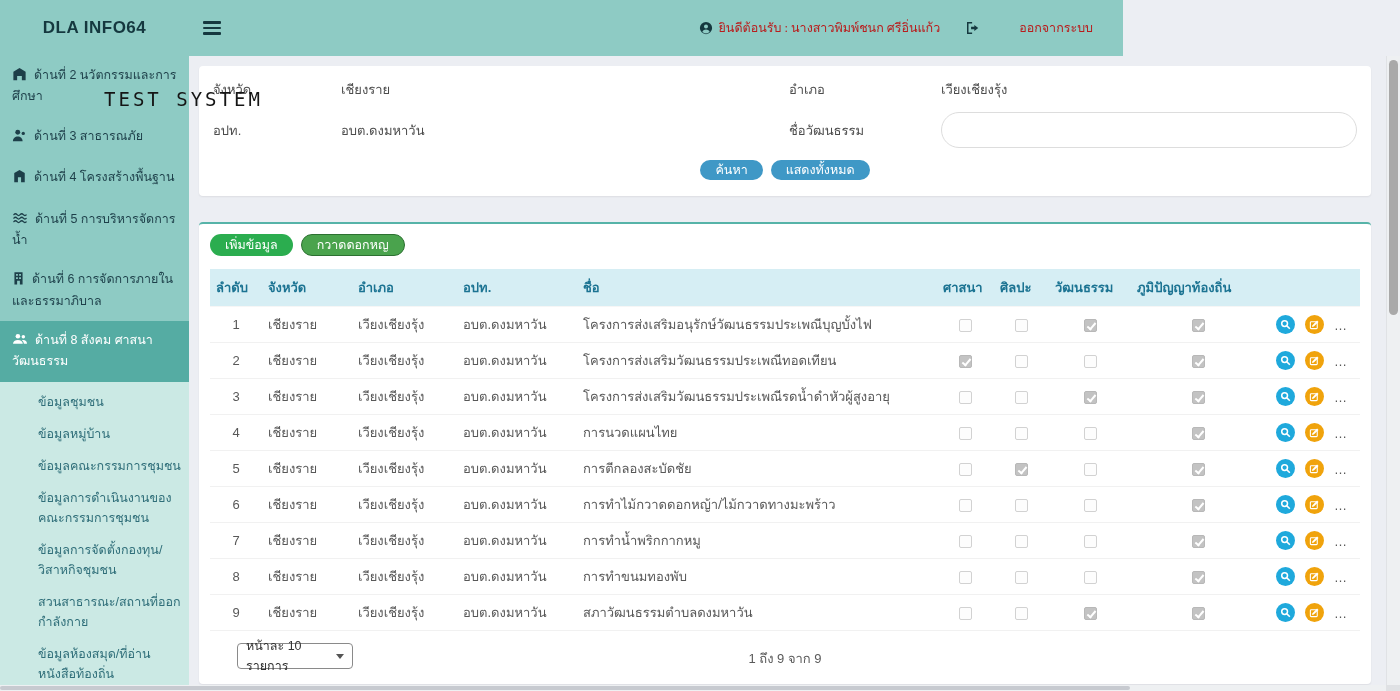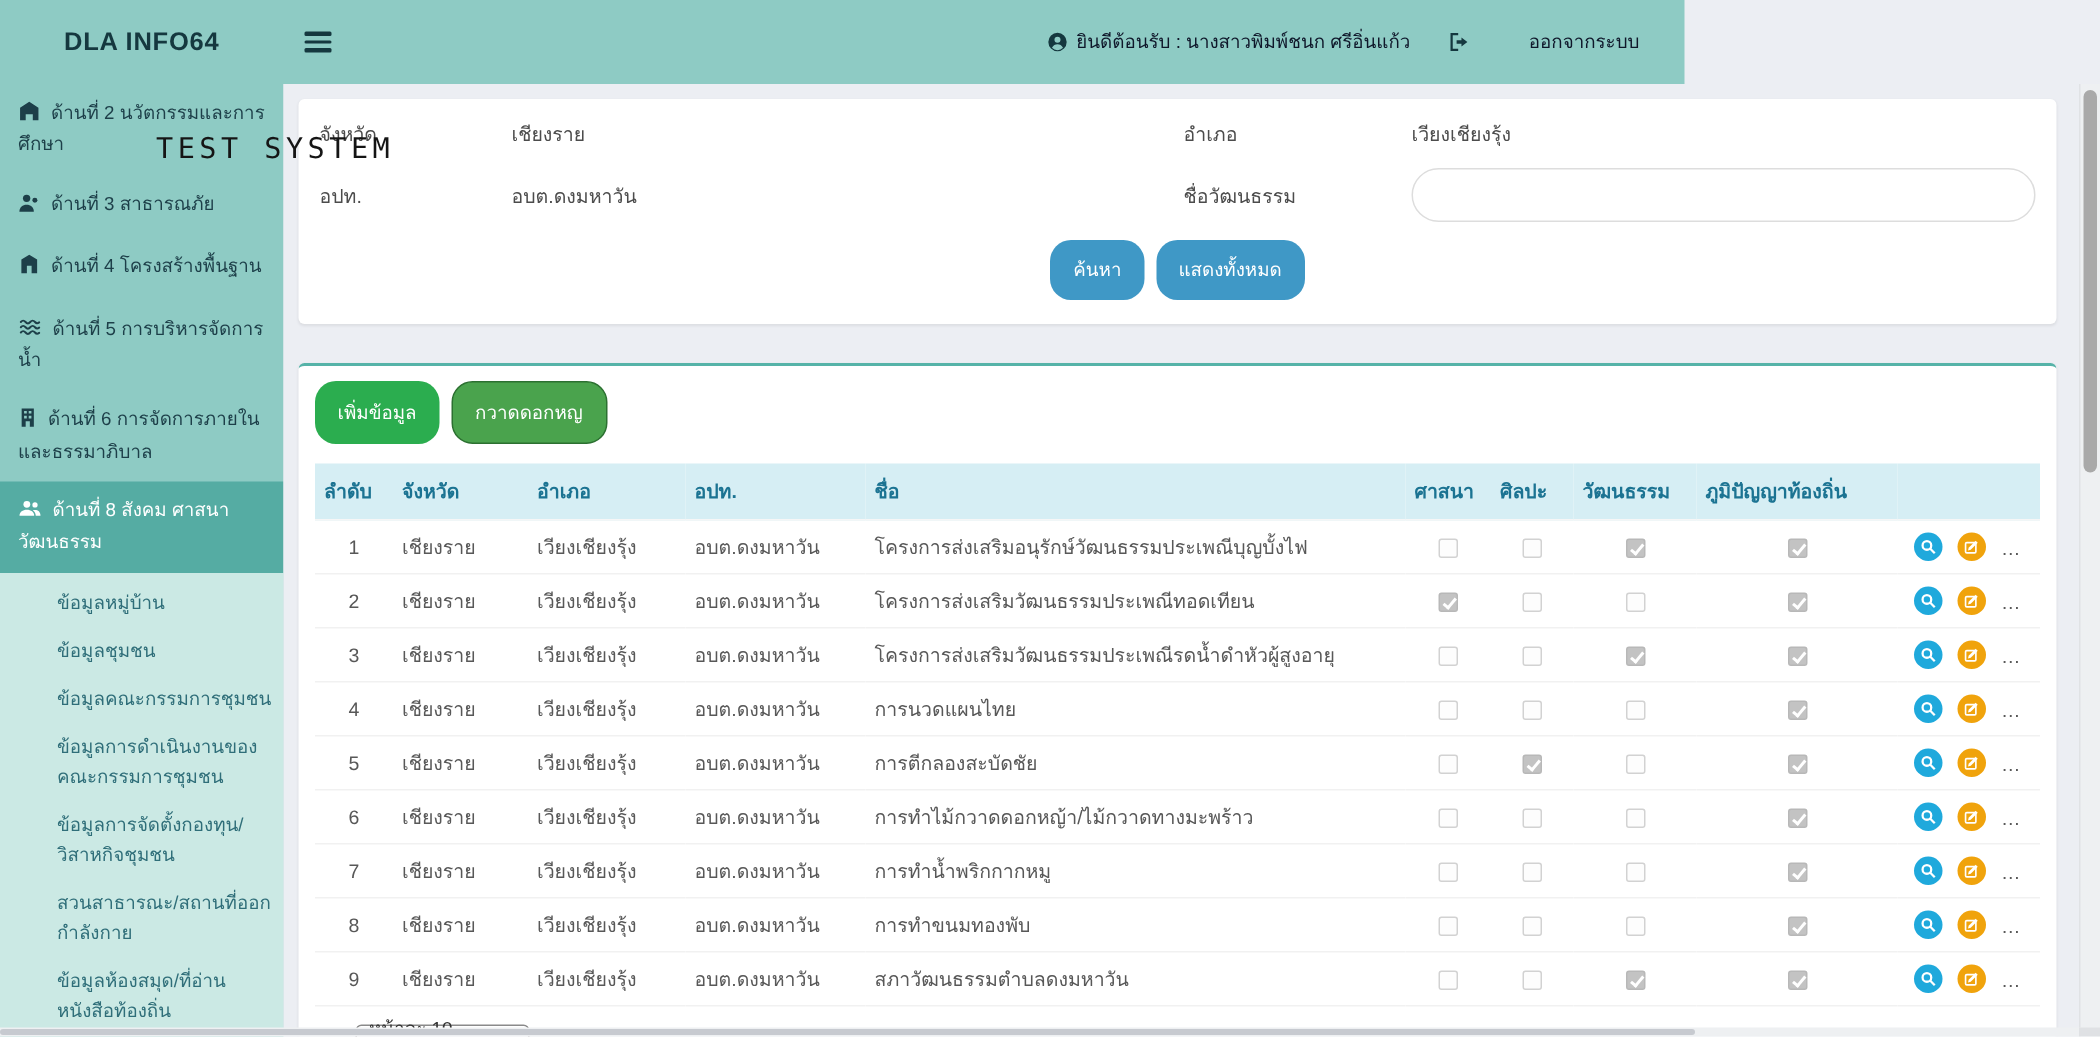--- a/index.html
+++ b/index.html
@@ -10,21 +10,21 @@
   }
 
   
   .topbar { position:absolute; top:0; left:0; width:1123px; height:56px;
     background:#8ecbc4; display:flex; align-items:center; z-index:6; }
   .brand { width:189px; text-align:center; font-size:17px; font-weight:bold;
     color:#15383f; letter-spacing:.5px; }
   .hamburger { margin-left:14px; width:18px; cursor:pointer; }
   .hamburger span { display:block; height:2.5px; background:#15383f; margin:3px 0; border-radius:1px; }
   .topbar-right { margin-left:auto; margin-right:30px; display:flex; align-items:flex-start;
-    gap:26px; color:#0f172a; font-size:12.5px; }
+    gap:26px; color:#b91c1c; font-size:12.5px;font-family:Liberation Serif, serif; }
   .tb-group { display:flex; align-items:center; gap:6px; }
   .tb-group svg { display:block; }
   .logout { cursor:pointer;gap:39px; }
 
   
   .watermark { position:absolute; left:104px; top:88px; z-index:9;
     font-family:"DejaVu Sans Mono","Liberation Mono",monospace;
     font-size:19px; letter-spacing:3px; color:#151515; pointer-events:none; }
 
   
@@ -45,21 +45,21 @@
 
   
   .search-card { padding:13px 14px 10px; }
   .fields { display:grid; grid-template-columns:128px 448px 152px 1fr;
     row-gap:12px; align-items:center; color:#4c4c4c; }
   .flabel { font-size:13px; }
   .fvalue { font-size:13px; color:#4c4c4c; }
   .pill-input { width:100%; height:36px; border:1px solid #ddd; border-radius:18px;
     padding:0 16px; font:inherit; color:#444; outline:none; background:#fff; }
   .btn-row { display:flex; justify-content:center; gap:8px; margin-top:12px; margin-bottom:6px; }
-  .btn { border:none; border-radius:14px; padding:10px 15px; font-size:12.5px;
+  .btn { border:none; border-radius:14px; padding:0 15px; font-size:12.5px;
     color:#fff; cursor:pointer; font-family:inherit; }
   .btn-blue { background:#3f98c6; }
   .btn-green { background:#2bad4f;text-align:right; }
   .btn-green-dark { background:#4aa34d; border:1px solid #2c7031; }
 
   
   .table-card { margin-top:26px; border-top:2px solid #56b3a8; padding:10px 11px 14px; }
   .toolbar { display:flex; gap:8px; margin-bottom:13px; }
   table { width:100%; border-collapse:collapse; table-layout:fixed; }
   th { background:#d6eef4; color:#1b7392; font-weight:bold; text-align:left;
@@ -160,22 +160,22 @@
             <path fill="currentColor" fill-rule="evenodd" d="M3 1h10v15H3V1zm2 2h2.2v2.2H5V3zm3.8 0H11v2.2H8.8V3zM5 7h2.2v2.2H5V7zm3.8 0H11v2.2H8.8V7zM6.3 11.5h3.4V16H6.3v-4.5z"></path>
           </svg></span><span class="mi-label">ด้านที่ 6 การจัดการภายในและธรรมาภิบาล</span></div>
       <div class="menu-item active"><span class="mi-icon"><svg width="16" height="14" viewBox="0 0 16 16" fill="currentColor">
             <circle cx="5.6" cy="4.8" r="2.6"></circle>
             <circle cx="11.8" cy="5.3" r="2"></circle>
             <path d="M0 13.5C0 10.7 2.4 9 5.6 9s5.6 1.7 5.6 4.5H0z"></path>
             <path d="M12.4 13.5c-.1-1.8-1-3.3-2.3-4.2.5-.1 1.1-.2 1.7-.2 2.3 0 4.2 1.3 4.2 4.4h-3.6z"></path>
           </svg></span><span class="mi-label">ด้านที่ 8 สังคม ศาสนา วัฒนธรรม</span></div>
     </div>
   <div class="submenu">
+      <div class="submenu-item"><span>ข้อมูลชุมชน</span></div>
       <div class="submenu-item"><span>ข้อมูลหมู่บ้าน</span></div>
-      <div class="submenu-item"><span>ข้อมูลชุมชน</span></div>
       <div class="submenu-item"><span>ข้อมูลคณะกรรมการชุมชน</span></div>
       <div class="submenu-item"><span>ข้อมูลการดำเนินงานของคณะกรรมการชุมชน</span></div>
       <div class="submenu-item"><span>ข้อมูลการจัดตั้งกองทุน/วิสาหกิจชุมชน</span></div>
       <div class="submenu-item"><span>สวนสาธารณะ/สถานที่ออกกำลังกาย</span></div>
       <div class="submenu-item"><span>ข้อมูลห้องสมุด/ที่อ่านหนังสือท้องถิ่น</span></div>
       <div class="submenu-item"></div>
     </div>
 </div>
 
 <div class="watermark">TEST SYSTEM</div>

